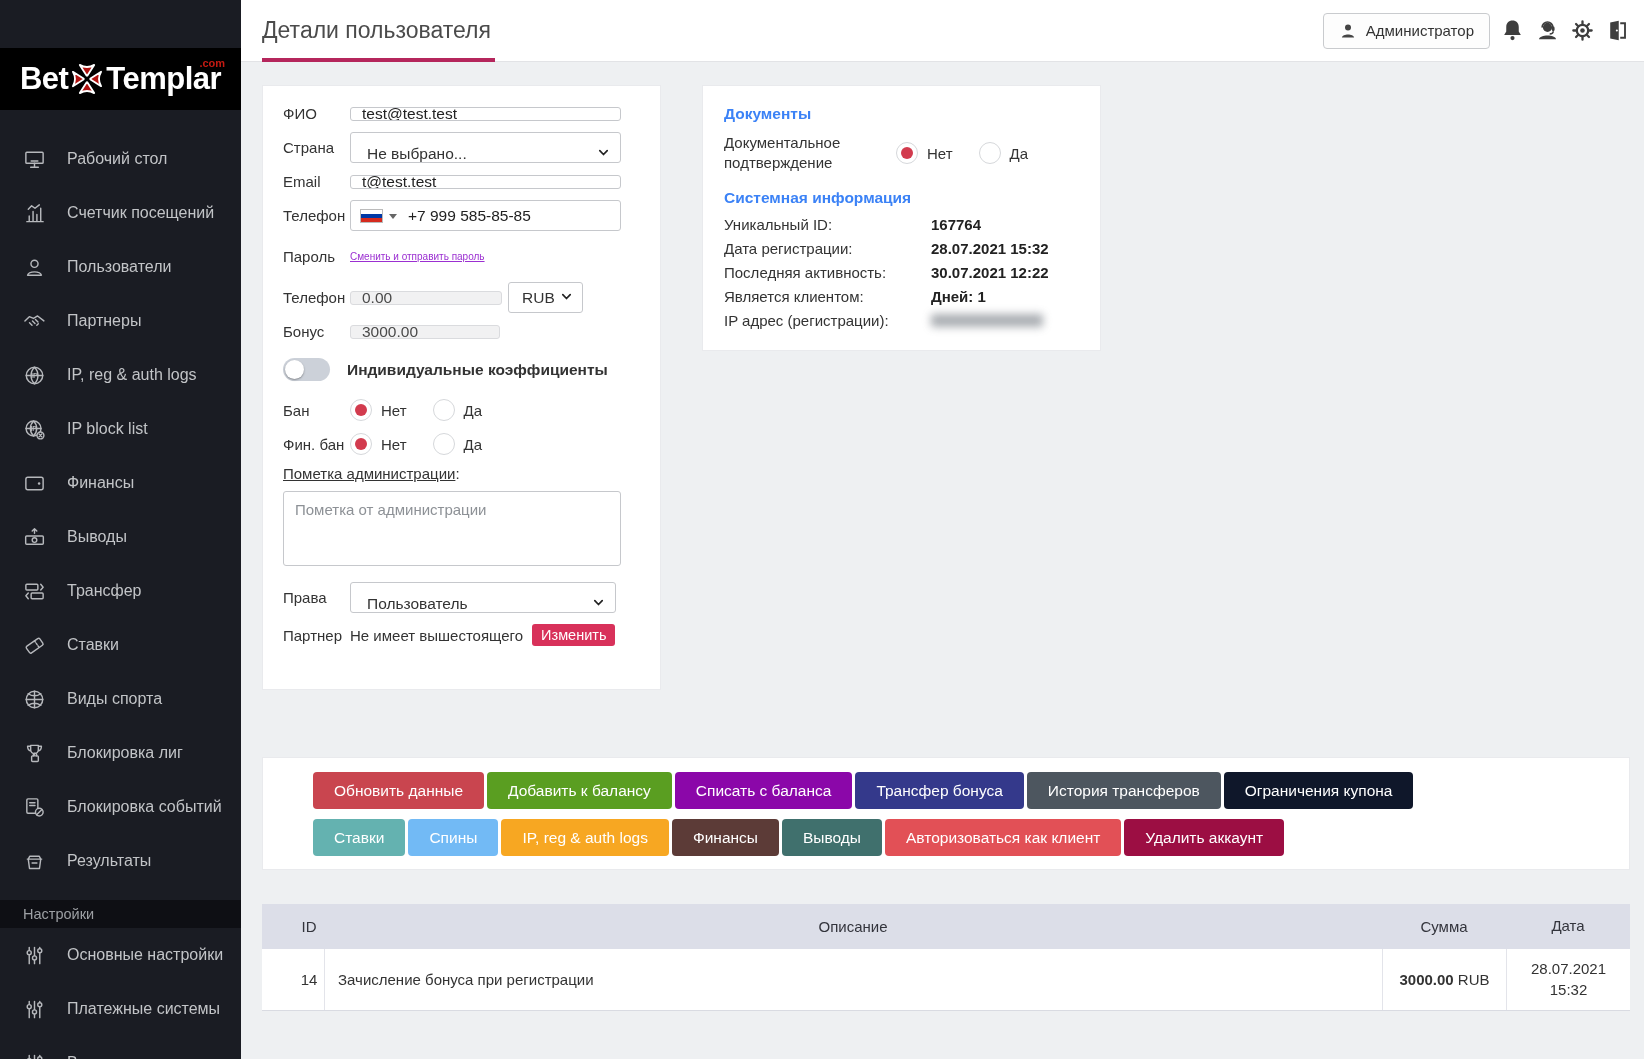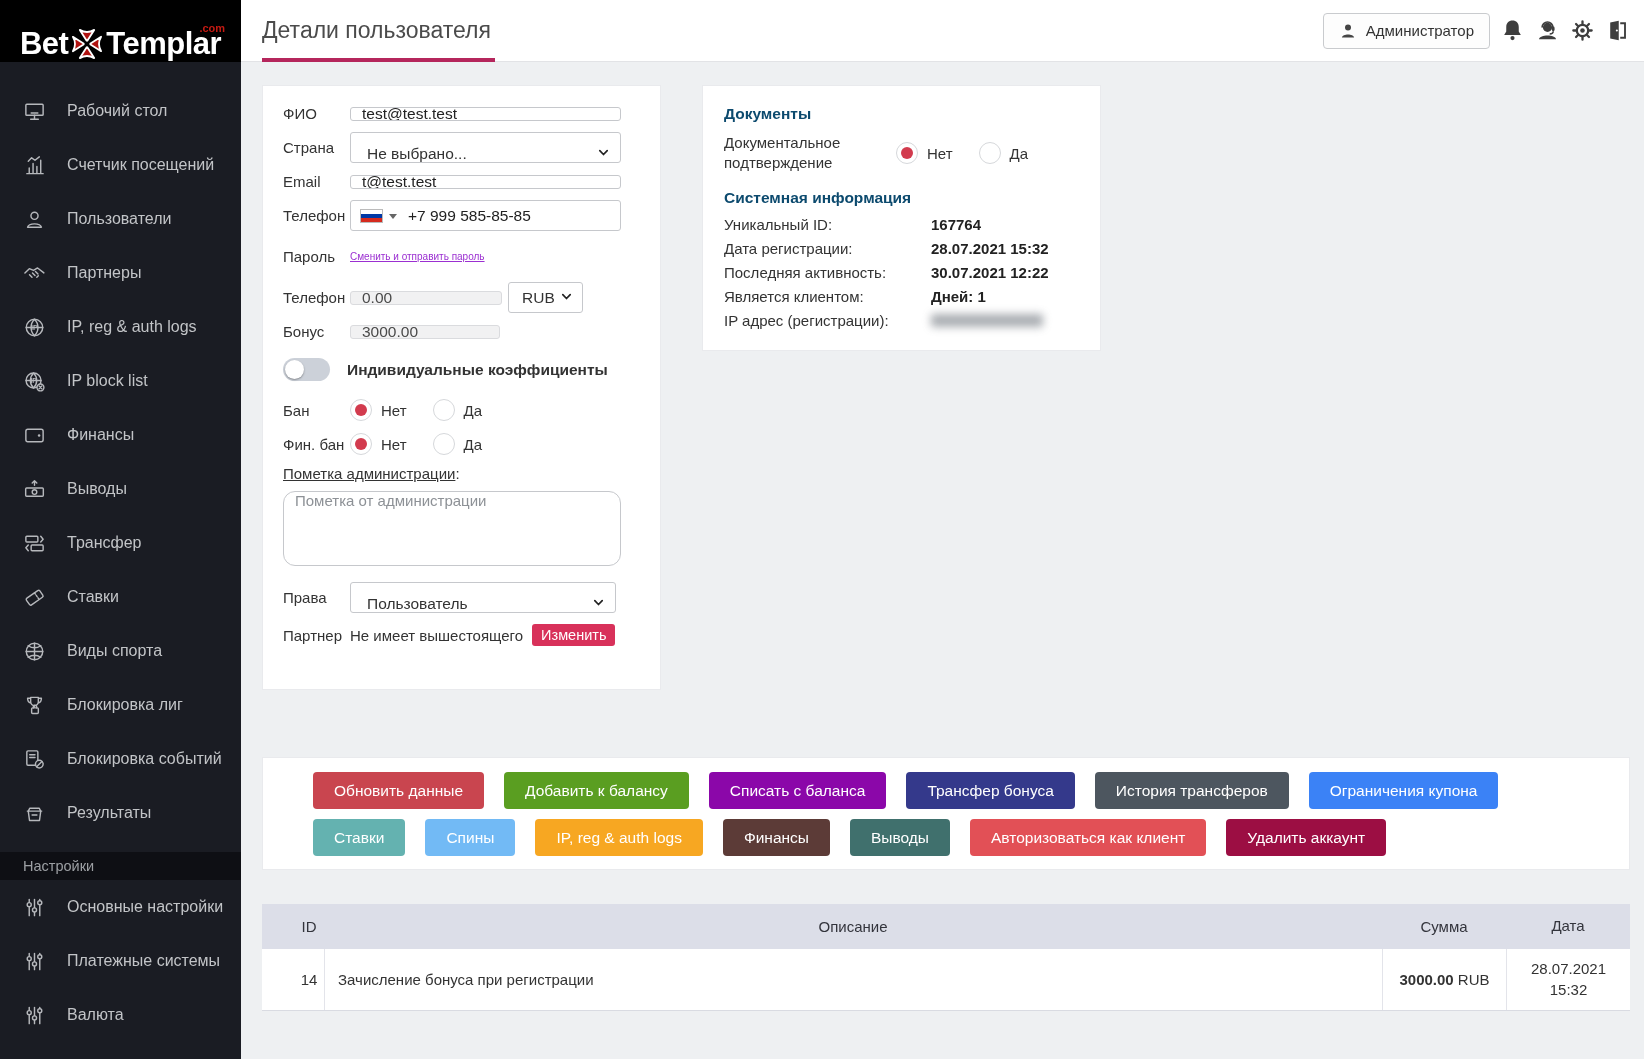--- a/index.html
+++ b/index.html
@@ -1,21 +1,21 @@
 <!DOCTYPE html>
 <html><head>
 <meta charset="utf-8">
 <style>
   * { margin:0; padding:0; box-sizing:border-box; }
   html,body { background:#eef0f2; font-family:"Liberation Sans",sans-serif; color:#333; }
   .app { display:flex; width:1644px; height:1059px; overflow:hidden; background:#eef0f2; }
 
   
   .sidebar { width:241px; flex-shrink:0; background:#1a1c23; overflow:hidden; }
-  .logo { height:62px; background:#000; display:flex; align-items:flex-end; justify-content:center; cursor:pointer; }
+  .logo { height:62px; background:#000; display:flex; align-items:center; justify-content:center; cursor:pointer;margin-top:48px; }
   .logo-text { color:#fff; font-size:31px; font-weight:bold; letter-spacing:-0.5px; }
   .logo-cross { margin:0 1px; display:inline-flex; vertical-align:middle; }
   .logo-tw { position:relative; display:inline-block; }
   .logo-tld { position:absolute; top:-4px; right:-4px; color:#c41a12; font-size:11px; font-weight:bold; }
   nav { padding-top:22px; }
   .side-item { height:54px; display:flex; align-items:center; gap:21px; padding-left:23px; color:#c2c4c7; font-size:16px; cursor:pointer; white-space:nowrap; }
   .side-item .icon { width:23px; height:23px; display:inline-flex; flex-shrink:0; }
   .side-section { margin-top:12px; height:28px; line-height:28px; background:#0e0f14; color:#9da0a4; font-size:14.5px; padding-left:23px; }
 
   
@@ -51,40 +51,40 @@
   .toggle-row { margin:18px 0 16px; display:flex; align-items:center; }
   .toggle { width:47px; height:23px; border-radius:12px; background:#ccd1d9; position:relative; cursor:pointer; flex-shrink:0; }
   .toggle .knob { position:absolute; left:2px; top:2px; width:19px; height:19px; border-radius:50%; background:#fff; box-shadow:0 1px 2px rgba(0,0,0,.35); }
   .toggle-label { font-weight:bold; font-size:15.5px; margin-left:17px; }
   .radio-row { margin-bottom:8px; height:26px; }
   .radio { width:22px; height:22px; border-radius:50%; border:1px solid #d6d8db; background:#fff; display:inline-flex; align-items:center; justify-content:center; margin-right:9px; cursor:pointer; flex-shrink:0; }
   .radio.checked::after { content:""; width:12px; height:12px; border-radius:50%; background:#d23b4e; }
   .rlabel { font-size:15px; margin-right:26px; }
   .note-label { font-size:15px; margin:8px 0 9px; cursor:pointer; }
   .note-label span { text-decoration:underline; }
-  .note-area { width:338px; height:75px; border:1px solid #c6c8cc; border-radius:12px; padding:0 11px; font-size:15px; font-family:inherit; color:#333; resize:none; }
+  .note-area { width:338px; height:75px; border:1px solid #c6c8cc; border-radius:3px; padding:9px 11px; font-size:15px; font-family:inherit; color:#333; resize:none; }
   .note-area::placeholder { color:#8d9196; }
   .rights-row { margin-top:12px; }
   .rights-row .sel { width:266px; }
   .partner-row { margin-top:11px; }
   .partner-text { font-size:15px; margin-right:9px; }
   .change-btn { background:#d8315a; color:#fff; border:none; border-radius:3px; font-size:14.5px; padding:3px 9px; cursor:pointer; font-family:inherit; }
 
   
-  .docs-card h3 { font-size:15.5px; margin-bottom:10px; color:#0c4a6e; }
+  .docs-card h3 { font-size:15.5px; margin-bottom:10px; color:#3b82f6; }
   .docrow { display:flex; align-items:center; margin-bottom:15px; }
   .doclabel { width:172px; font-size:15px; line-height:1.35; flex-shrink:0; }
   .srow { display:flex; align-items:center; margin-bottom:7px; font-size:15px; }
   .slabel { width:207px; flex-shrink:0; }
   .sval { font-weight:bold; color:#222; }
   .blurval { width:112px; height:13px; background:#8e9399; border-radius:2px; filter:blur(4px); opacity:.75; }
 
   
   .actions-card { margin-top:67px; padding:14px 12px 13px; }
-  .btn-row { display:flex; gap:20px;padding-left:38px; }
+  .btn-row { display:flex; gap:3px;padding-left:38px; }
   .btn-row + .btn-row { margin-top:10px; }
   .action-btn { height:37px; border:none; border-radius:4px; color:#fff; font-size:15.5px; padding:0 21px; cursor:pointer; font-family:inherit; white-space:nowrap; }
 
   
   .table-card { margin-top:34px; }
   .thead { display:flex; background:#dcdee8; height:45px; align-items:center; font-size:15px; color:#33343c; }
   .trow { display:flex; background:#fff; min-height:62px; font-size:15px; border-bottom:1px solid #d9dbe2; }
   .c-id { width:62px; display:flex; align-items:center; justify-content:center; text-align:center;padding-left:32px; }
   .c-desc { flex:1; display:flex; align-items:center; justify-content:center; }
   .c-sum { width:124px; display:flex; align-items:center; justify-content:center; text-align:center; }
@@ -463,21 +463,21 @@
         </section>
       </div>
 
       <section class="card actions-card">
         <div class="btn-row" id="actions-row1">
             <button class="action-btn" style="background-color: rgb(201, 69, 79);">Обновить данные</button>
             <button class="action-btn" style="background-color: rgb(90, 158, 33);">Добавить к балансу</button>
             <button class="action-btn" style="background-color: rgb(139, 7, 169);">Списать с баланса</button>
             <button class="action-btn" style="background-color: rgb(52, 57, 139);">Трансфер бонуса</button>
             <button class="action-btn" style="background-color: rgb(77, 86, 95);">История трансферов</button>
-            <button class="action-btn" style="background-color: #3b82f6;">Ограничения купона</button>
+            <button class="action-btn" style="background-color: #0f172a;">Ограничения купона</button>
           </div>
         <div class="btn-row" id="actions-row2">
             <button class="action-btn" style="background-color: rgb(100, 178, 176);">Ставки</button>
             <button class="action-btn" style="background-color: rgb(114, 186, 245);">Спины</button>
             <button class="action-btn" style="background-color: rgb(247, 167, 34);">IP, reg &amp; auth logs</button>
             <button class="action-btn" style="background-color: rgb(92, 59, 55);">Финансы</button>
             <button class="action-btn" style="background-color: rgb(64, 112, 109);">Выводы</button>
             <button class="action-btn" style="background-color: rgb(226, 80, 86);">Авторизоваться как клиент</button>
             <button class="action-btn" style="background-color: rgb(156, 14, 67);">Удалить аккаунт</button>
           </div>

